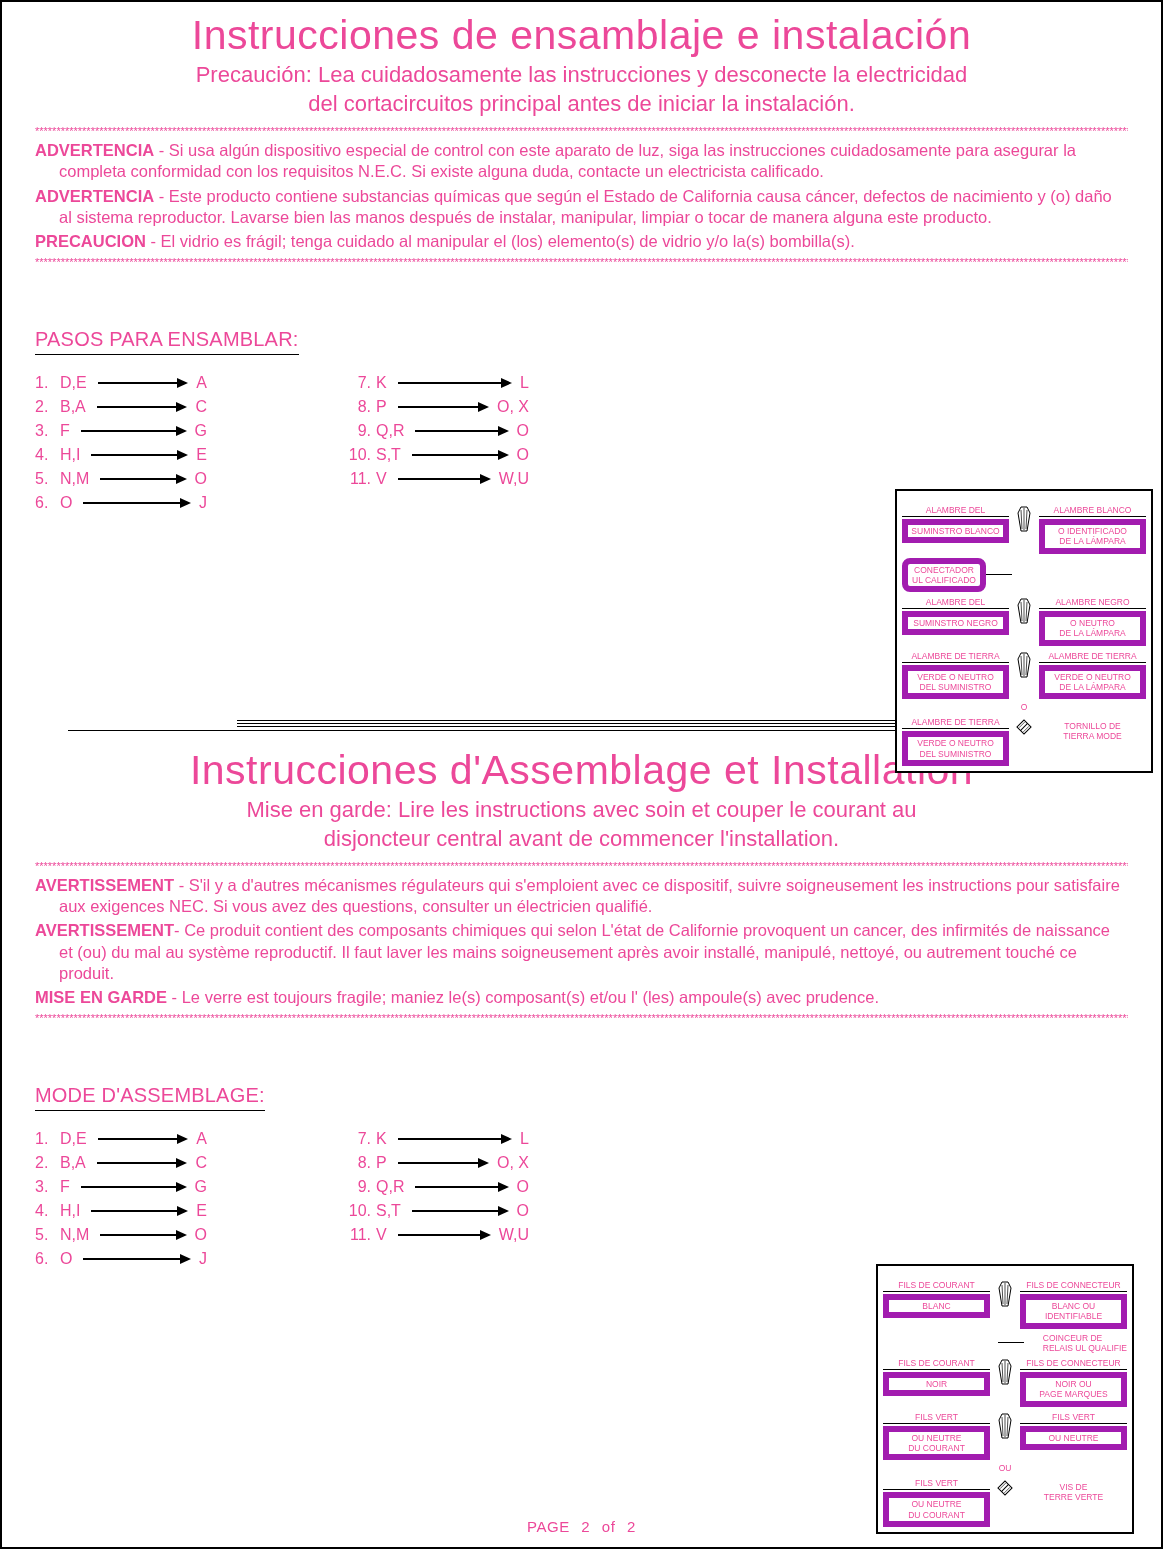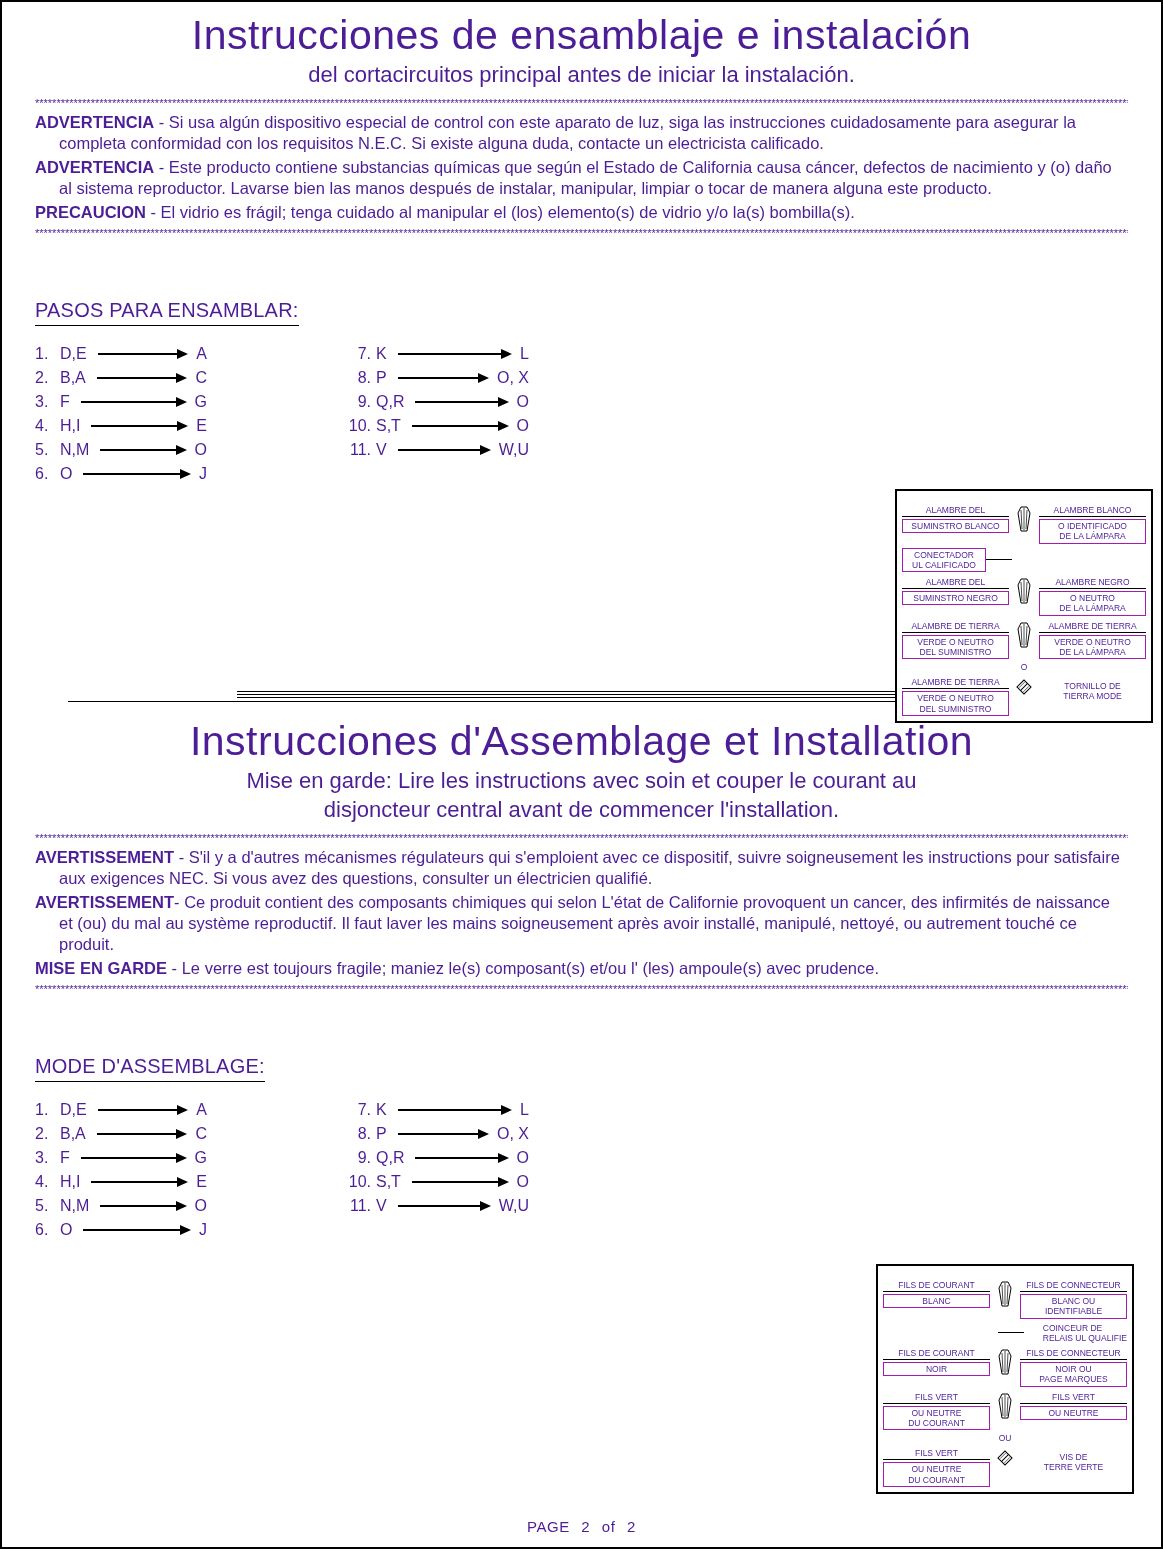--- a/index.html
+++ b/index.html
@@ -4,21 +4,21 @@
 <style>
   * { box-sizing: border-box; margin: 0; padding: 0; }
   html, body { background: #888; }
   .page {
     position: relative;
     width: 1163px; height: 1549px;
     margin: 0 auto;
     background: #fff;
     border: 2px solid #000;
     font-family: "Liberation Sans", sans-serif;
-    color: #4c1d95;
+    color: #ec4899;
     overflow: hidden;
   }
   .content { padding: 10px 33px 0 33px; }
   h1.doc-title {
     font-size: 41px; font-weight: normal; text-align: center;
     line-height: 1.15; letter-spacing: 0.5px;
   }
   .subtitle { text-align: center; font-size: 22px; line-height: 1.3; margin-top: 2px; }
   .stars {
     font-size: 11px; line-height: 12px; white-space: nowrap;
@@ -66,39 +66,40 @@
     border: 2px solid #000; background: #fff;
     padding: 14px 5px 5px 5px;
     font-size: 8.5px; line-height: 1.2; text-align: center;
   }
   .diagram.es { left: 893px; top: 487px; }
   .diagram.fr { left: 874px; top: 1262px; }
   .dg-row { display: flex; justify-content: space-between; align-items: flex-start; margin-top: 5px; }
   .dg-row:first-child { margin-top: 0; }
   .dg-col { width: 107px; }
   .dg-header { border-bottom: 1.5px solid #000; padding-bottom: 1px; margin-bottom: 2px; white-space: nowrap; }
-  .dg-box { border: 1px solid #a21caf; padding: 1px 2px; }
+  .dg-box { border: 6px solid #a21caf; padding: 1px 2px; }
   .dg-plain { padding-top: 4px; text-align: center; }
   .dg-icon { width: 24px; display: flex; justify-content: center; align-items: flex-start; padding-top: 1px; }
   .dg-or { margin-top: 3px; }
   .dg-sub { display: flex; align-items: center; margin-top: 4px; }
-  .dg-sub .dg-box { width: 84px; }
+  .dg-sub .dg-box { width: 84px; border-radius: 8px; }
   .dg-sub .dg-line { height: 1px; background: #000; width: 26px; }
   .dg-sub.to-right { justify-content: flex-start; }
   .dg-sub.from-right { justify-content: flex-end; gap: 19px; }
   .dg-sub .dg-sublabel { text-align: left; }
 </style>
 </head>
 <body>
 
 <div class="page">
   <div class="content">
 
     <h1 class="doc-title">Instrucciones de ensamblaje e instalación</h1>
     <div class="subtitle">
+      <div>Precaución:   Lea cuidadosamente las instrucciones y desconecte la electricidad</div>
       <div>del cortacircuitos  principal antes de iniciar la instalación.</div>
     </div>
 
     <div class="stars">**********************************************************************************************************************************************************************************************************************************************************************************</div>
 
     <div class="warnings">
       <p class="warn"><b>ADVERTENCIA</b><span> - Si usa algún dispositivo especial de control con este aparato de luz, siga las  instrucciones cuidadosamente para asegurar la completa conformidad con los requisitos N.E.C.  Si existe alguna duda, contacte un electricista calificado.</span></p>
       <p class="warn"><b>ADVERTENCIA</b><span> -  Este producto contiene substancias químicas que según el  Estado de California causa cáncer, defectos de nacimiento y (o) daño al sistema reproductor.  Lavarse bien las manos después de instalar, manipular, limpiar o tocar de manera alguna este producto.</span></p>
       <p class="warn"><b>PRECAUCION</b><span>  - El vidrio es frágil; tenga cuidado al manipular el (los) elemento(s) de vidrio y/o la(s) bombilla(s).</span></p>
     </div>

